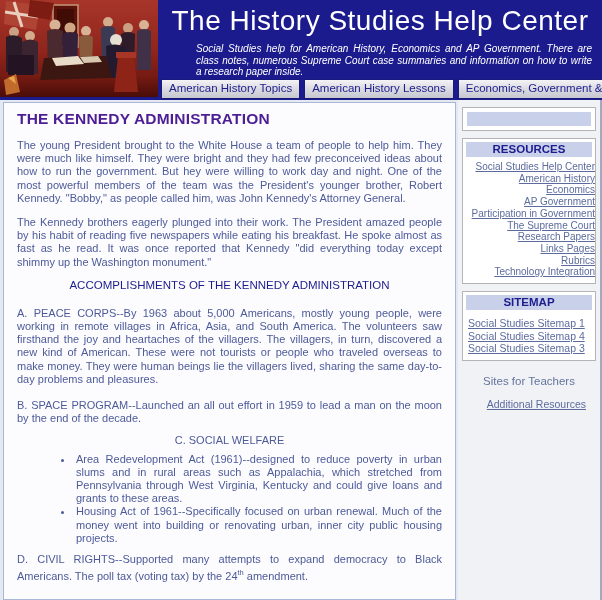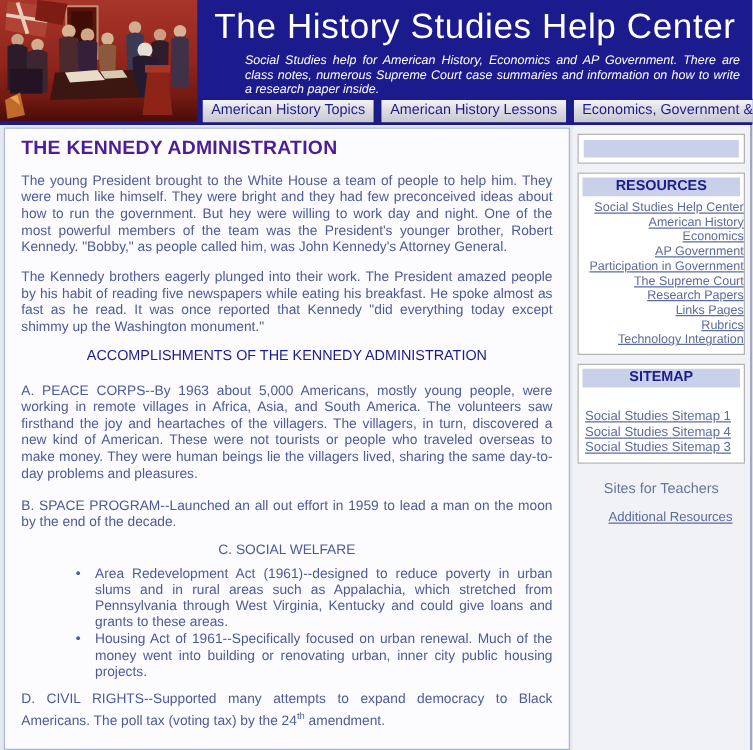--- a/index.html
+++ b/index.html
@@ -96,21 +96,21 @@
     font-size:11.5px; text-align:center; padding:1px 0 2px 0;
     margin:0 3px;
   }
   .side-link {
     display:block; color:#5c6b9e; font-size:10px; line-height:11.7px;
     text-decoration:underline; cursor:pointer;
   }
   .resources-box .side-link { text-align:right; padding-right:0; }
   .resources-box .side-link:first-of-type { margin-top:4px; }
   .sitemap-box .side-link { text-align:left; padding-left:5px; font-size:10.5px; line-height:12.6px; }
-  .sitemap-box .side-link:first-of-type { margin-top:17px; }
+  .sitemap-box .side-link:first-of-type { margin-top:7px; }
   .sites-teachers {
     margin-top:14px; text-align:center; color:#64749c; font-size:11.5px;
   }
   .additional-res {
     display:block; margin-top:11px; text-align:right; padding-right:10px;
     color:#5c6b9e; font-size:10.5px; text-decoration:underline; cursor:pointer;
   }
 </style>
 </head>
 <body>

